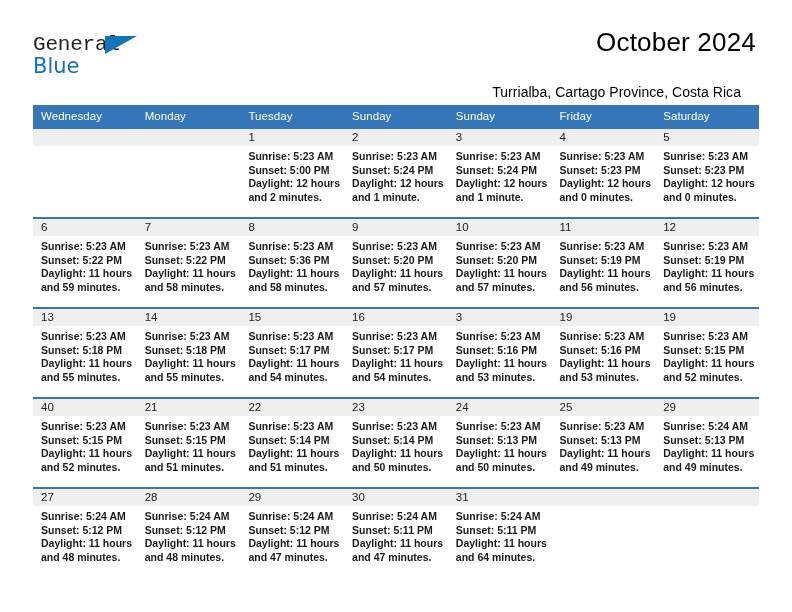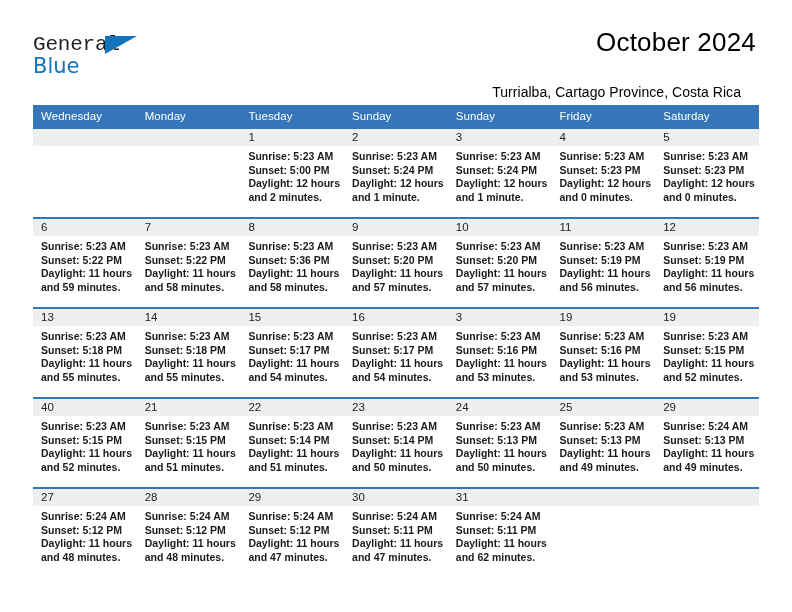--- a/index.html
+++ b/index.html
@@ -454,21 +454,21 @@
               <div>Daylight: 11 hours</div>
               <div>and 47 minutes.</div>
             </div>
           </td>
           <td>
             <div class="daynum">31</div>
             <div class="lines">
               <div>Sunrise: 5:24 AM</div>
               <div>Sunset: 5:11 PM</div>
               <div>Daylight: 11 hours</div>
-              <div>and 62 minutes.</div>
+              <div>and 64 minutes.</div>
             </div>
           </td>
           <td class="empty">
             <div class="daynum"></div>
           </td>
           <td class="empty">
             <div class="daynum"></div>
           </td>
         </tr>
       </tbody>

